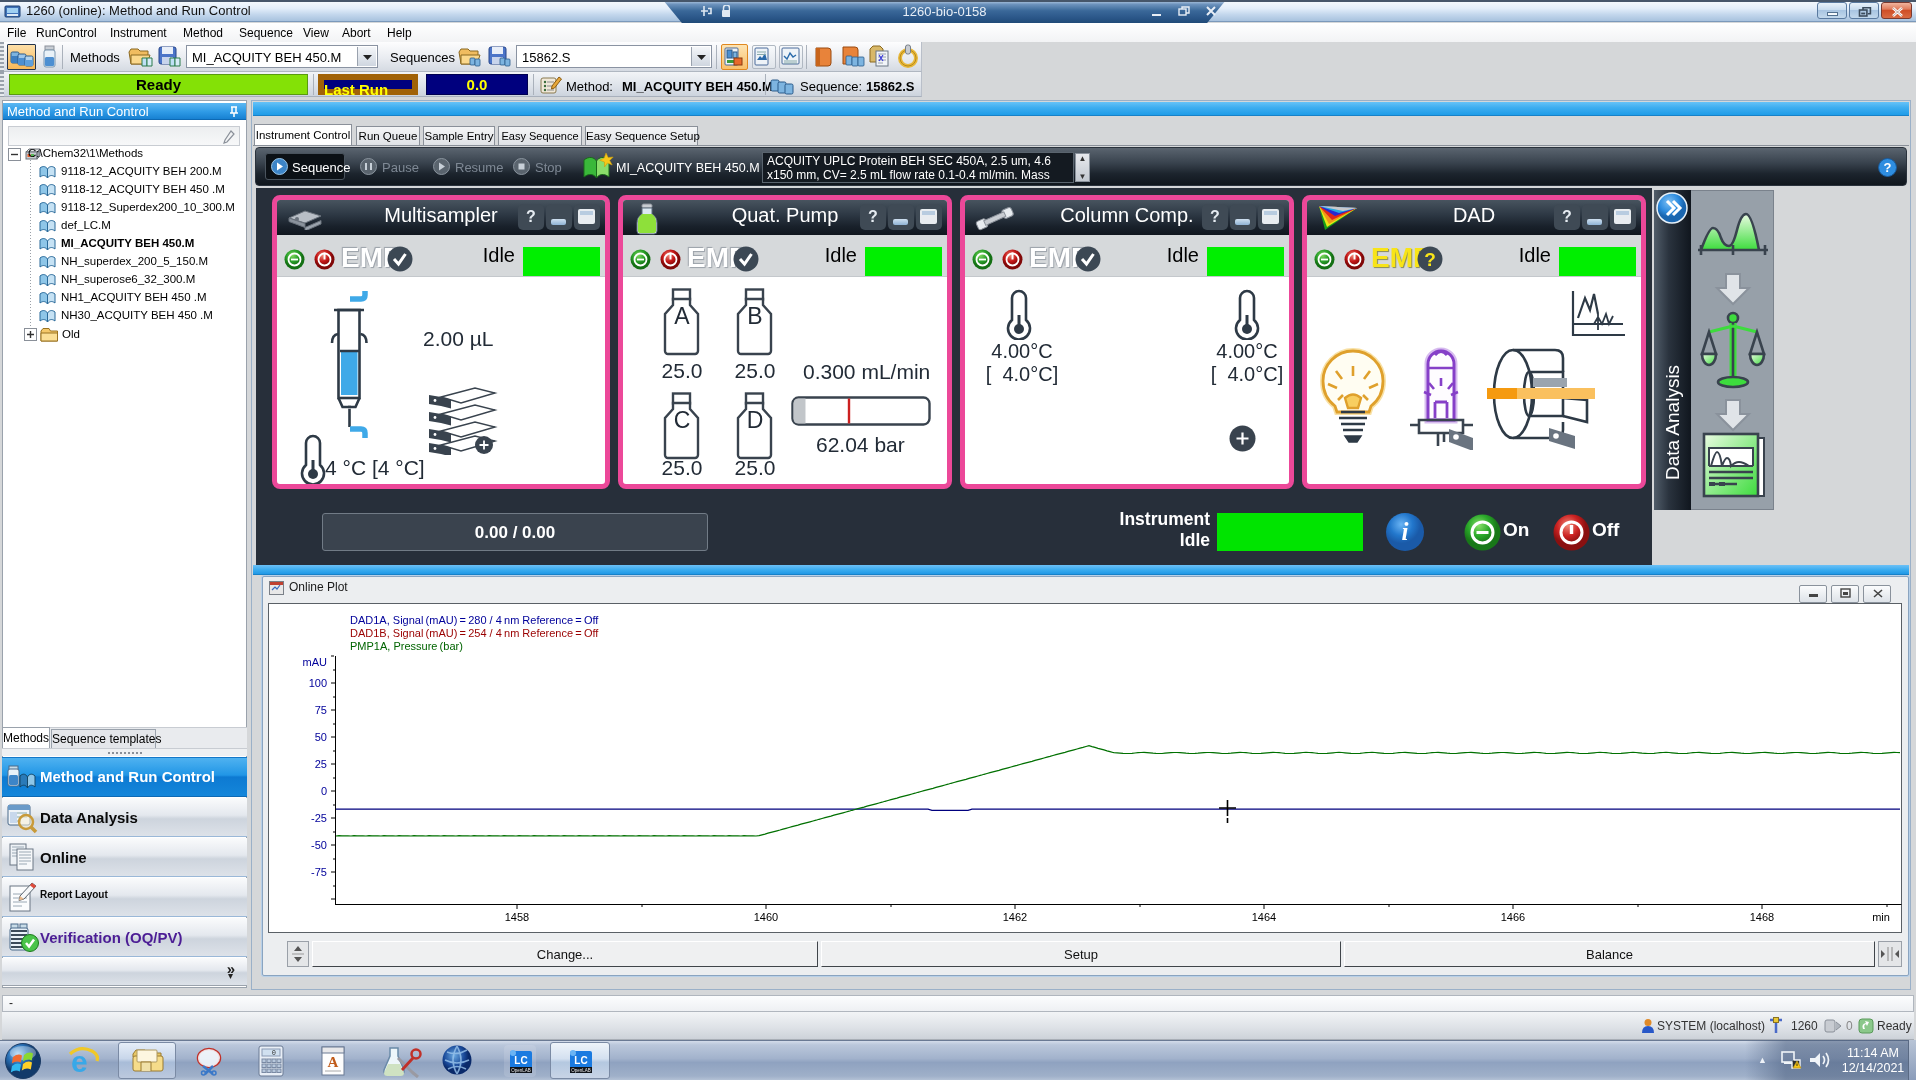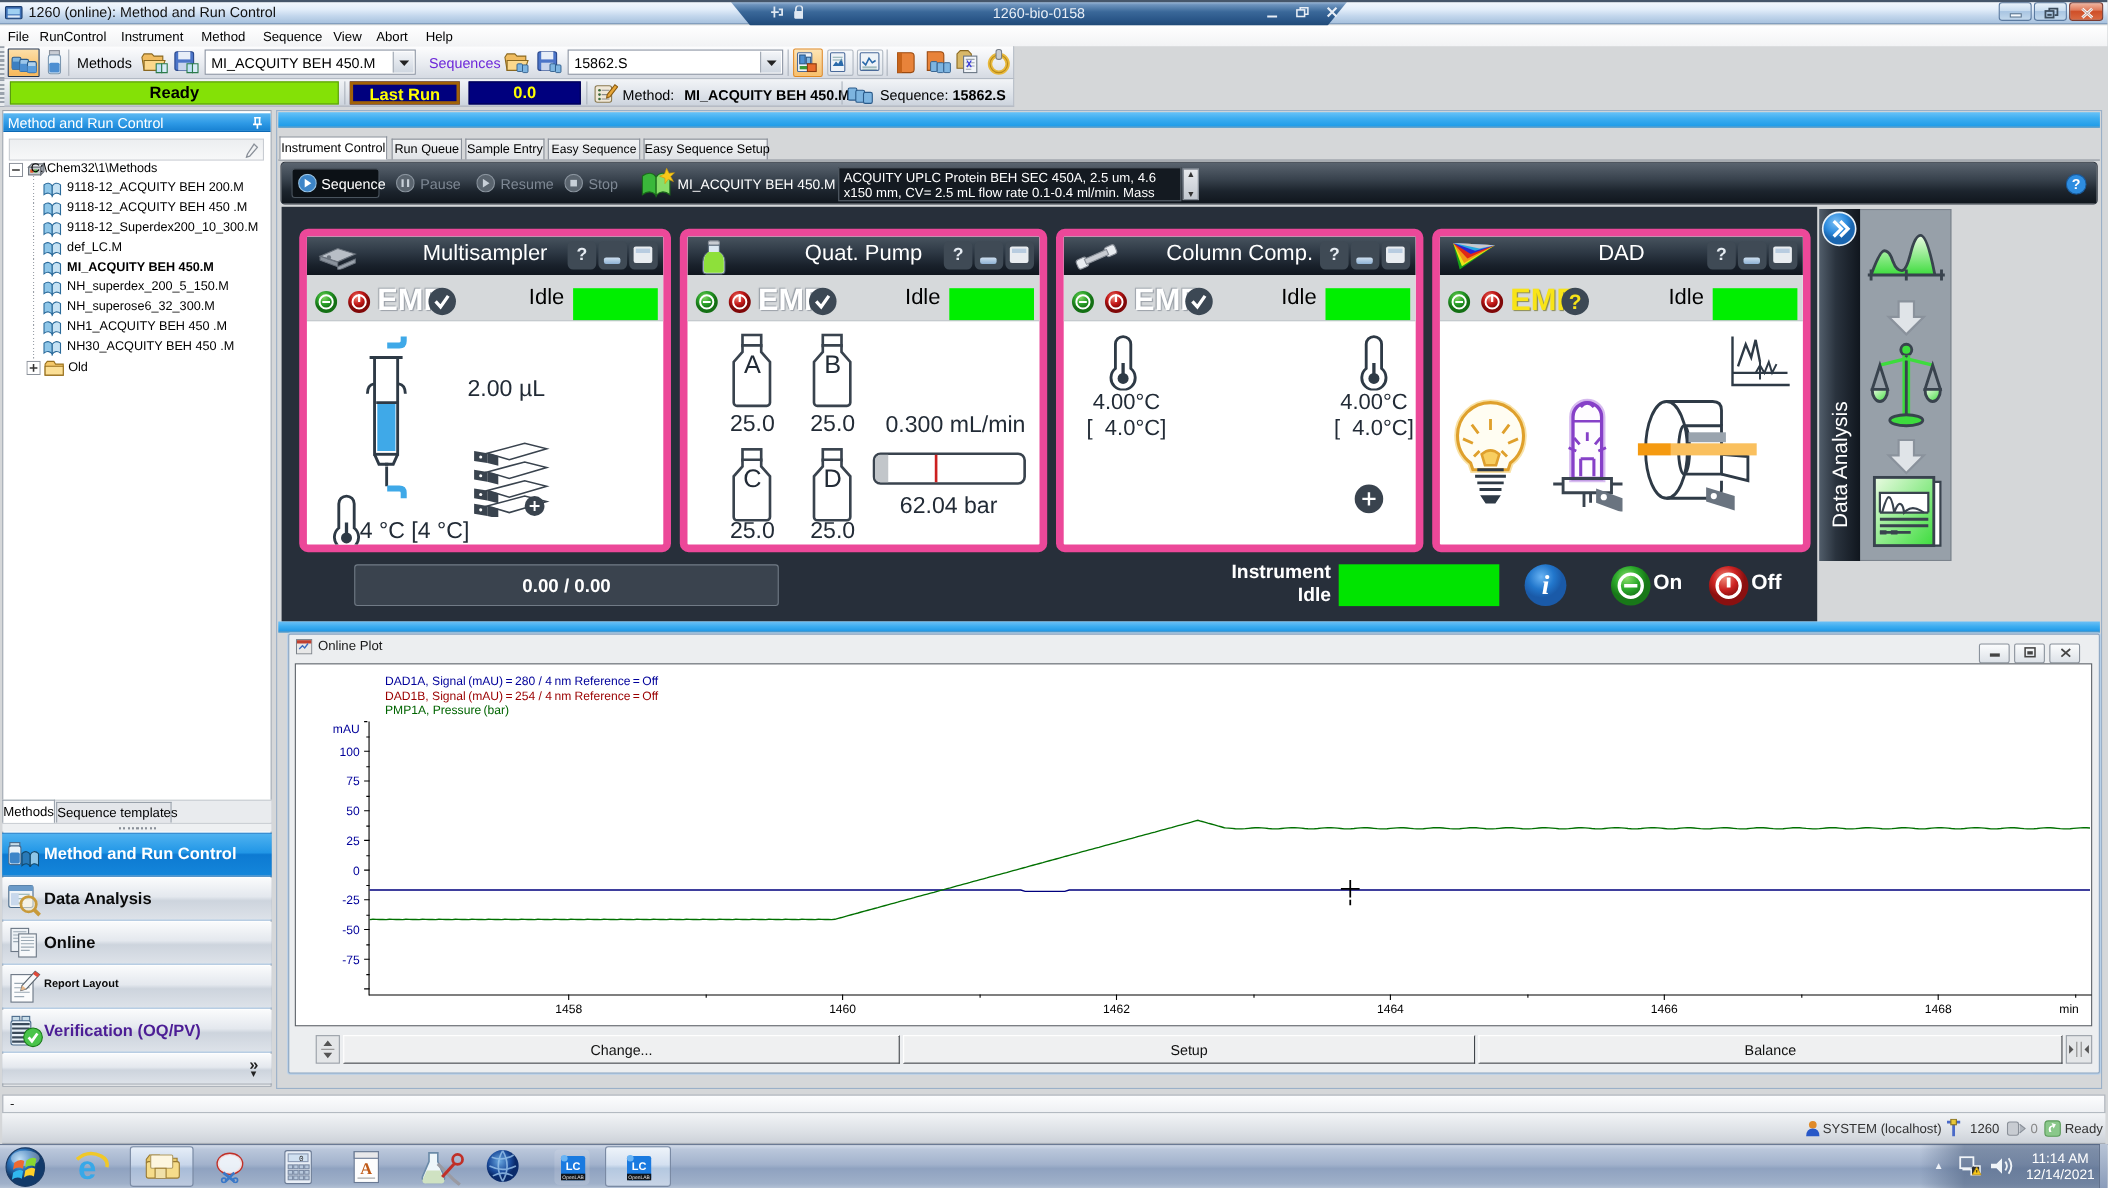--- a/index.html
+++ b/index.html
@@ -1,16 +1,16 @@
 <!DOCTYPE html>
 <html><head><meta charset="utf-8"><style>
 *{margin:0;padding:0;box-sizing:border-box;}
 body{width:1916px;height:1080px;overflow:hidden;font-family:"Liberation Sans",sans-serif;background:#d5d7d9;position:relative;}
 .abs{position:absolute;white-space:nowrap;}
-.panel{position:absolute;top:208px;height:294px;background:#fff;border:7px solid #ec4899;border-radius:8px;overflow:hidden;}
+.panel{position:absolute;top:195px;height:294px;background:#fff;border:5px solid #ec4899;border-radius:8px;overflow:hidden;}
 .ptitle{position:absolute;left:0;top:0;width:100%;height:35px;background:linear-gradient(180deg,#48545f 0%,#2d3844 42%,#19212b 75%,#10161e 100%);}
 .ptxt{position:absolute;width:100%;text-align:center;top:4px;font-size:20px;color:#fff;}
 .pbtn{position:absolute;top:4px;width:26px;height:26px;background:#3f4a55;border-radius:5px;}
 .emf{position:absolute;left:0;top:35px;width:100%;height:42px;background:#d6d9db;border-bottom:1px solid #c4c8cc;}
 .gbox{position:absolute;right:5px;top:12px;width:77px;height:29px;background:#00ef00;}
 .idle{position:absolute;right:90px;top:9px;font-size:20px;color:#000;}
 .emftxt{position:absolute;left:64px;top:7px;font-size:28px;font-weight:bold;color:#fff;text-shadow:1px 1px 1px #9aa0a8,-1px -1px 1px #9aa0a8;letter-spacing:0px;}
 .ctxt{position:absolute;font-size:21px;color:#222b36;}
 </style></head>
 <body>
@@ -113,21 +113,21 @@
     <rect x="4" y="11" width="11" height="7" fill="#c8d4ec"></rect>
     <path d="M12 12 h5 v8 h-5 z" fill="#bfe0f5" stroke="#2a7a4a"></path>
     <path d="M17 12 h5 v8 h-5 z" fill="#d8ecf8" stroke="#2a7a4a"></path>
   </svg>
 <div class="abs" style="left:186px;top:45px;width:192px;height:23px;background:#fff;border:1px solid #8a93a2;">
     <div class="abs" style="left:5px;top:4px;font-size:13px;">MI_ACQUITY BEH 450.M</div>
     <div class="abs" style="right:1px;top:1px;width:19px;height:19px;background:linear-gradient(180deg,#f4f6f9,#cfd6e0);border-left:1px solid #9aa2ae;"><svg width="19" height="19">
         <path d="M5 8 h9 l-4.5 5 z" fill="#222"></path>
       </svg></div>
   </div>
-<div class="abs" style="left:390px;top:50px;font-size:13px;color:#6d28d9;">Sequences</div>
+<div class="abs" style="left:390px;top:50px;font-size:13px;color:#000000;">Sequences</div>
 <svg class="abs" style="left:458px;top:46px;" width="26" height="22">
     <path d="M1 6 l2-3 h7 l2 2 h8 v4 l-3 9 h-14 z" fill="#f0bc60" stroke="#8a6820"></path>
     <path d="M3 9 h19 l-3 9 h-16 z" fill="#fbd88c" stroke="#8a6820"></path>
     <g fill="#7db4e0" stroke="#2a5a8a" stroke-width=".8">
       <rect x="12" y="12" width="5" height="7" rx="1"></rect>
       <rect x="17" y="13" width="5" height="7" rx="1"></rect>
     </g>
   </svg>
 <svg class="abs" style="left:488px;top:46px;" width="26" height="22">
     <rect x="1" y="1" width="17" height="17" rx="2" fill="#4b74c8" stroke="#28468a"></rect>
@@ -187,21 +187,21 @@
 <svg class="abs" style="left:895px;top:44px;" width="26" height="26">
     <circle cx="13" cy="14" r="8" fill="none" stroke="#e8b83a" stroke-width="4"></circle>
     <circle cx="13" cy="14" r="8" fill="none" stroke="#b88a1a" stroke-width="1"></circle>
     <rect x="10.5" y="1" width="5" height="9" rx="2" fill="#c8ccd2" stroke="#787f88"></rect>
   </svg>
 
 <div class="abs" style="left:0;top:72px;width:922px;height:25px;background:linear-gradient(180deg,#f2f4f7 0%,#dde2e9 60%,#ccd3dd 100%);border-right:1px solid #b9bfc9;border-bottom:1px solid #a8b0bc;"></div>
 <div class="abs" style="left:0;top:72px;width:4px;height:25px;background:repeating-linear-gradient(180deg,#9aa2ac 0 2px,#e8ebee 2px 4px);"></div>
 <div class="abs" style="left:9px;top:74px;width:299px;height:21px;background:#84e106;border:1px solid #5a9a10;text-align:center;font-size:15px;font-weight:bold;color:#000;line-height:20px;">Ready</div>
 <div class="abs" style="left:313px;top:74px;width:1px;height:21px;background:#aab1bb;"></div>
-<div class="abs" style="left:318px;top:74px;width:100px;height:21px;background:#00007e;border:3px solid #a16207;text-align:center;font-size:15px;font-weight:bold;color:#ffff00;line-height:19px;">Last Run</div>
+<div class="abs" style="left:318px;top:74px;width:100px;height:21px;background:#00007e;border:6px solid #a16207;font-size:15px;font-weight:bold;color:#ffff00;line-height:19px;">Last Run</div>
 <div class="abs" style="left:426px;top:74px;width:102px;height:21px;background:#00007e;border:1px solid #000050;text-align:center;font-size:15px;font-weight:bold;color:#ffff00;line-height:19px;">0.0</div>
 <div class="abs" style="left:533px;top:74px;width:1px;height:21px;background:#aab1bb;"></div>
 <svg class="abs" style="left:540px;top:74px;" width="22" height="22">
     <rect x="1" y="4" width="15" height="15" rx="2" fill="#f0e8d8" stroke="#8a7a50"></rect>
     <circle cx="5" cy="8" r="1.2" fill="#3a6a3a"></circle>
     <circle cx="5" cy="12" r="1.2" fill="#3a6a3a"></circle>
     <circle cx="5" cy="16" r="1.2" fill="#3a6a3a"></circle>
     <path d="M7 8 h7 M7 12 h7 M7 16 h7" stroke="#8a8a8a"></path>
     <path d="M12 12 L19 3 l2.5 2 L14.5 14 l-3 1 z" fill="#e8a83a" stroke="#8a5a10"></path>
   </svg>

